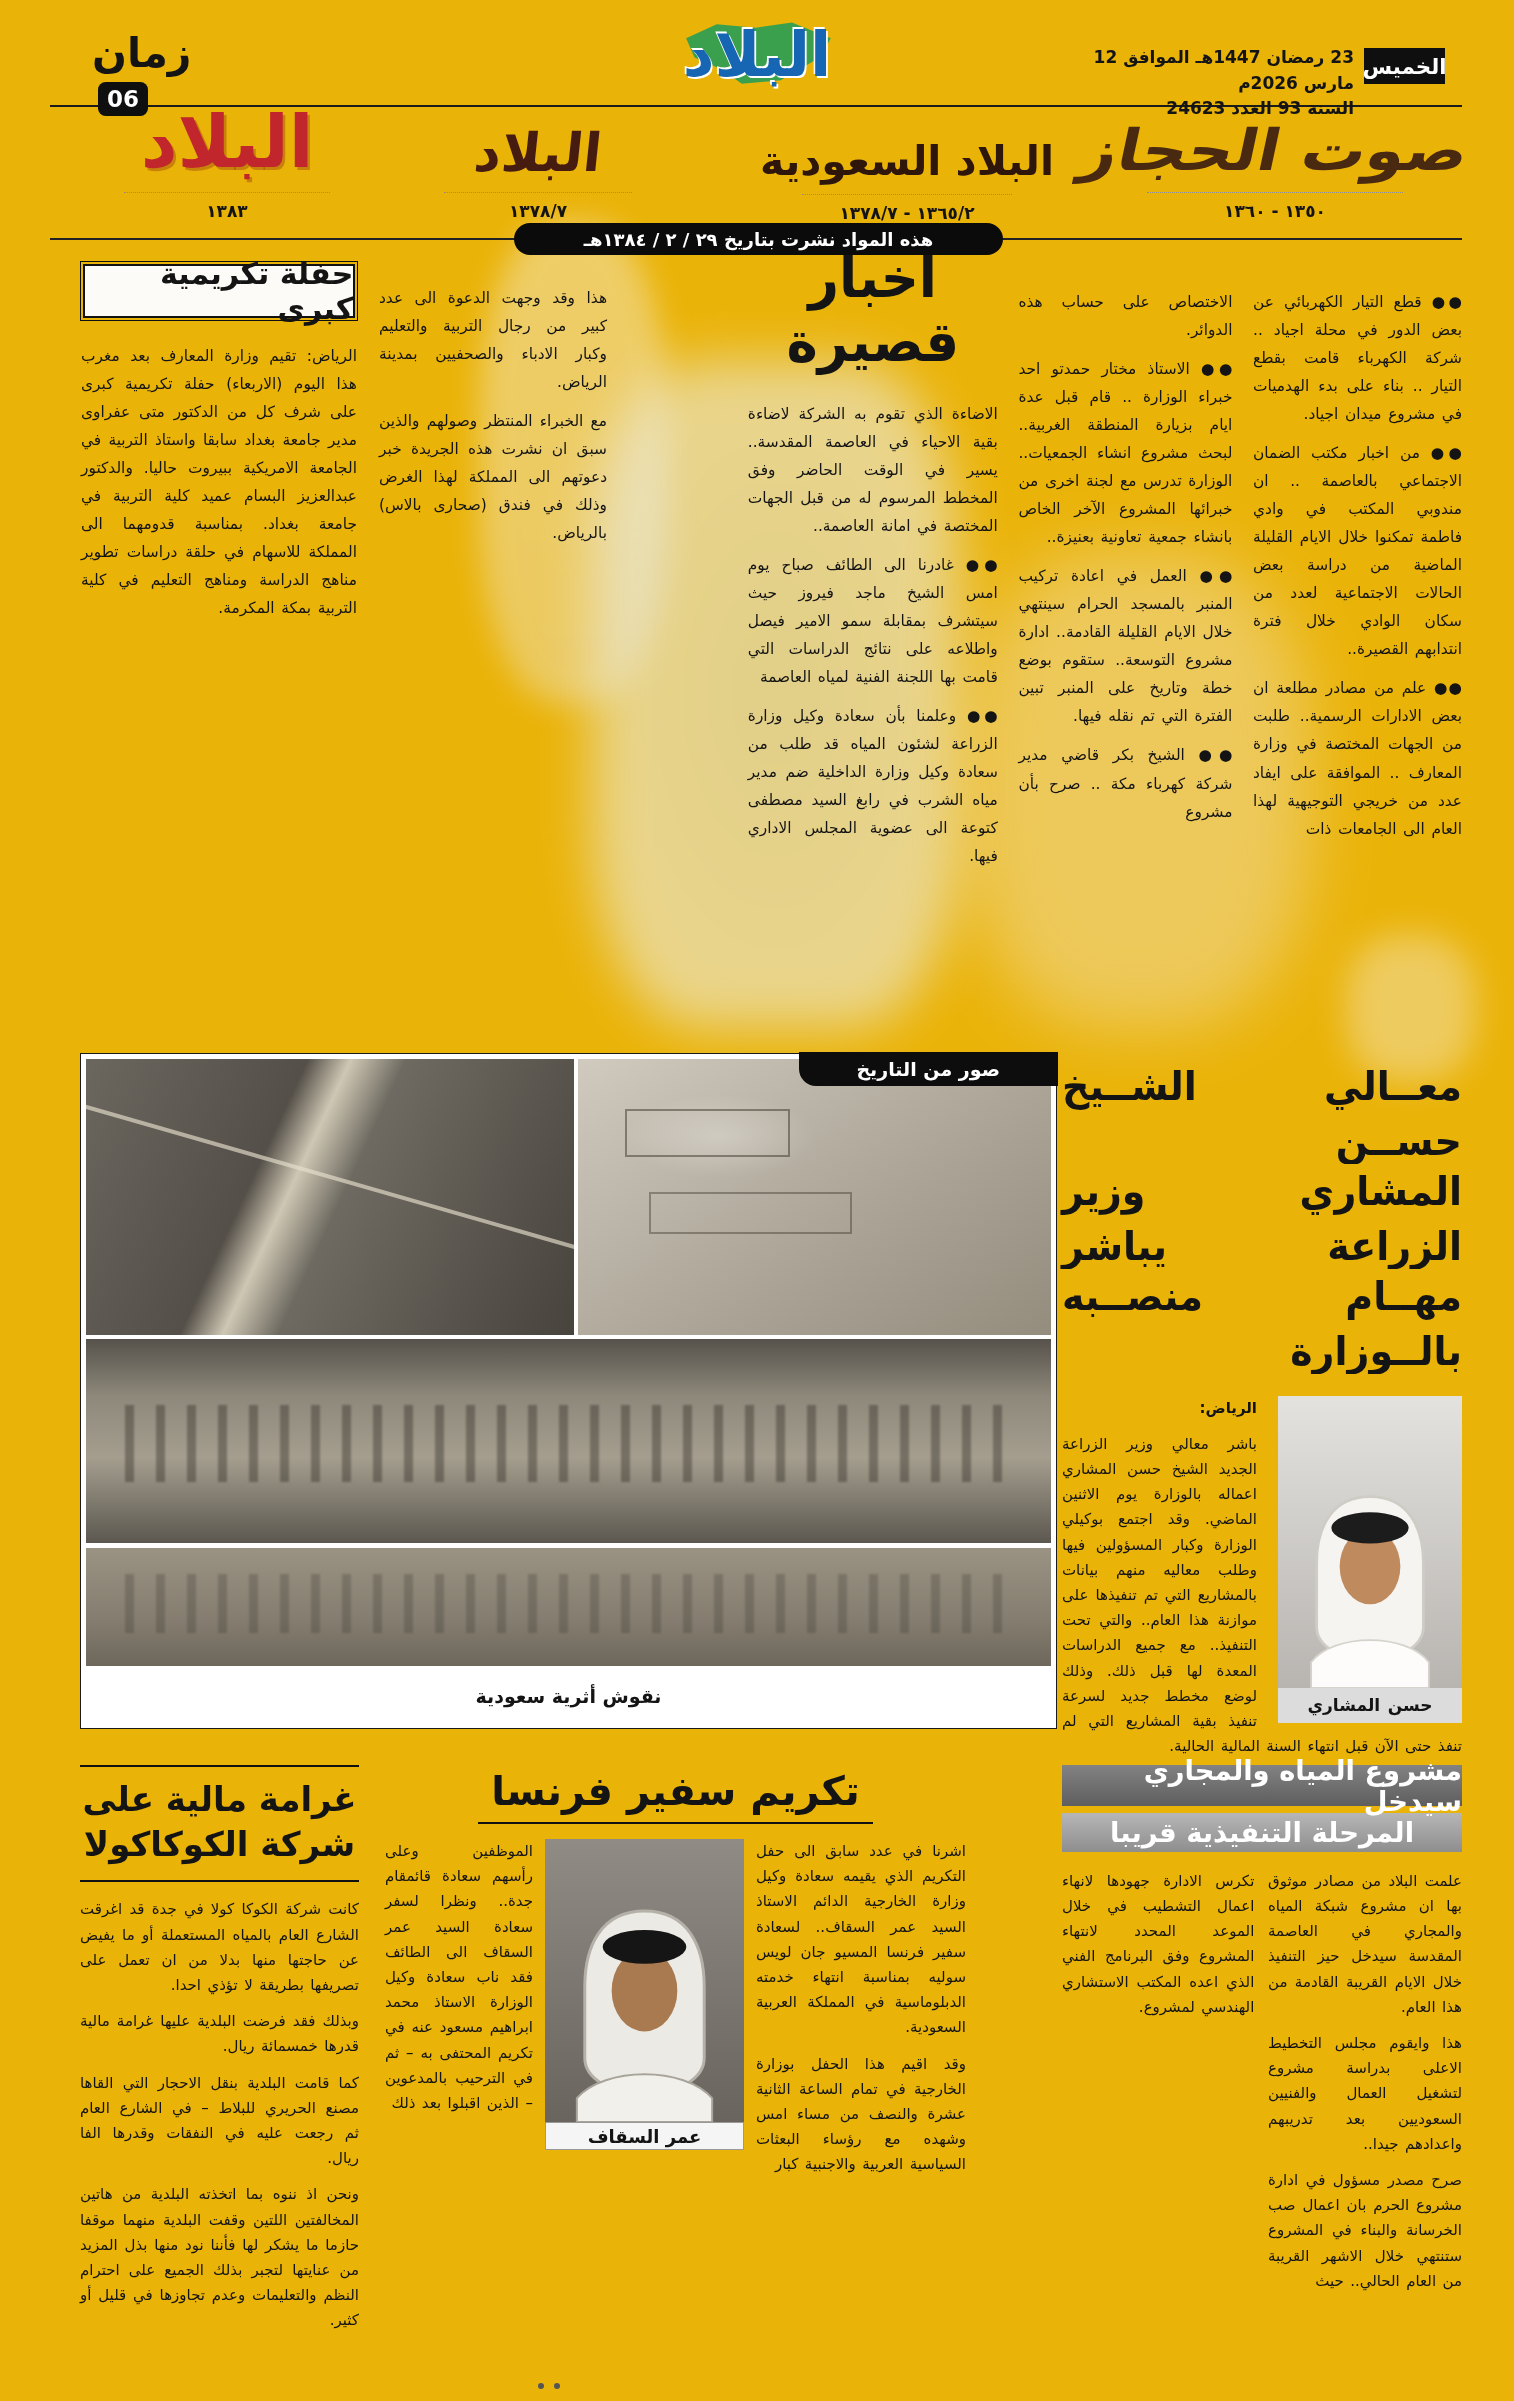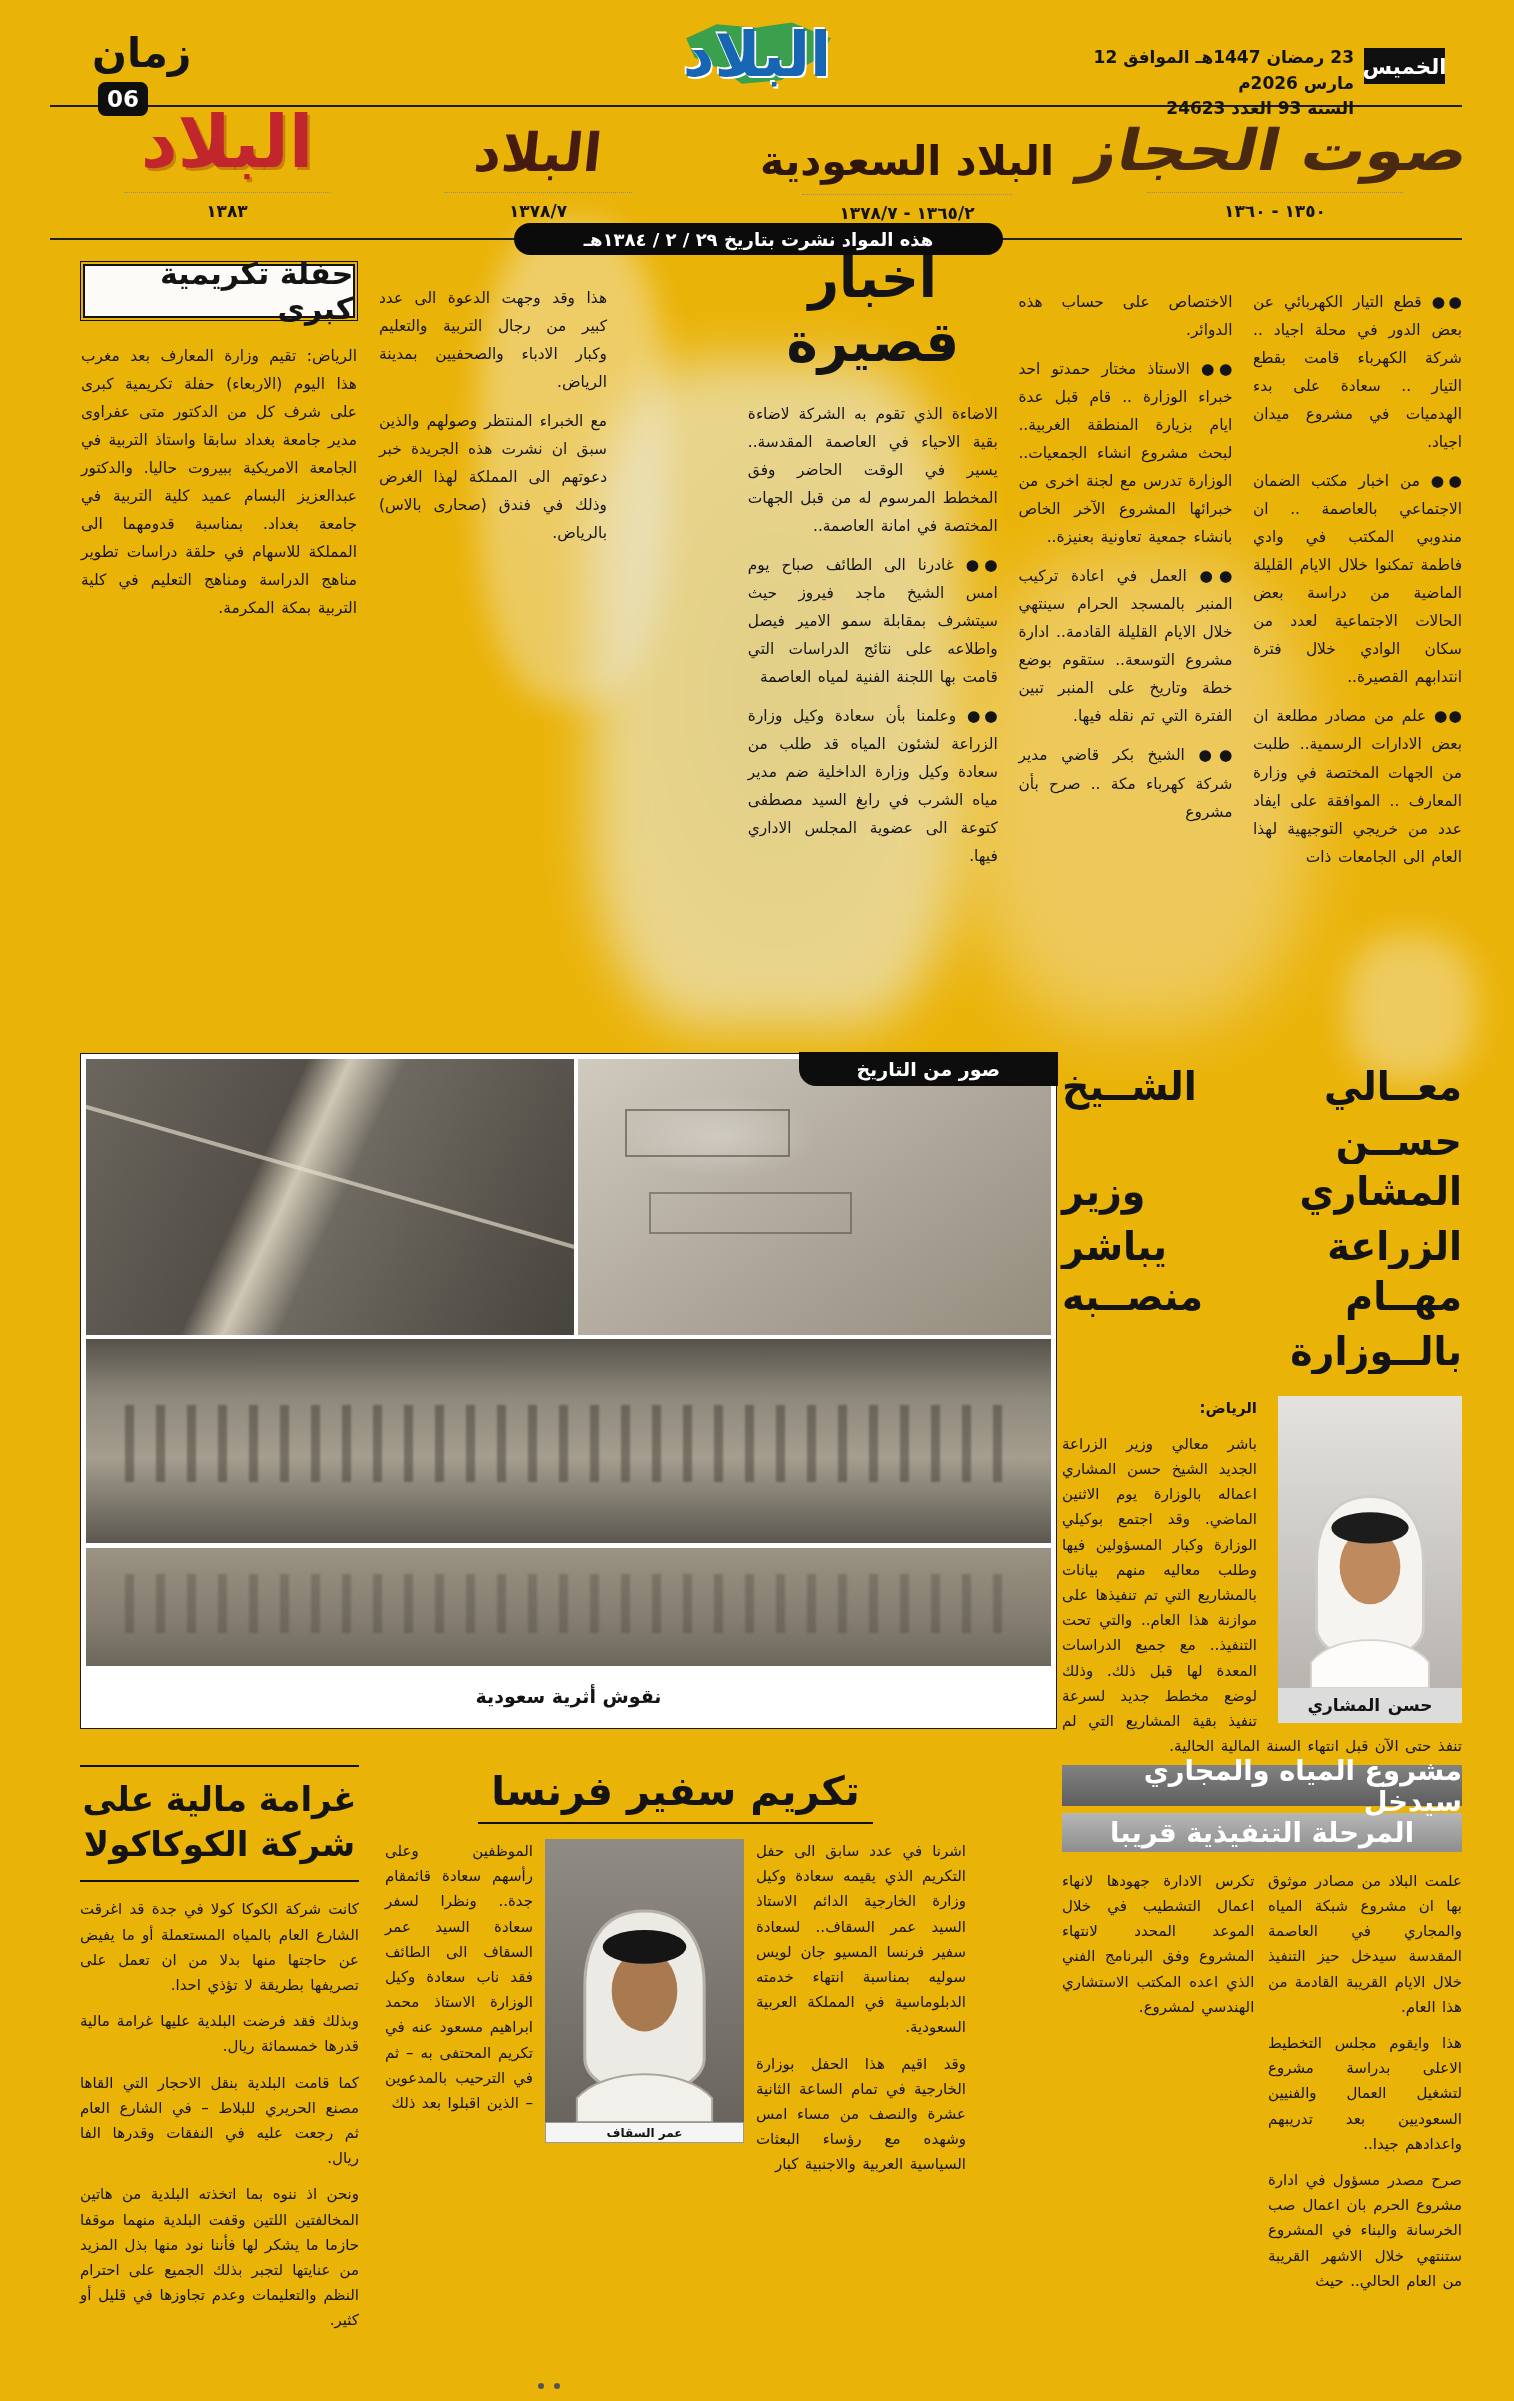--- a/index.html
+++ b/index.html
@@ -103,21 +103,21 @@
   .cola-body { margin-top:15.4px; }
 
   .france { position:absolute; left:386px; top:1768px; width:581px; direction:rtl; z-index:1; }
   .france-title { text-align:center; }
   .france-title span { display:inline-block; font-size:40px; font-weight:700; border-bottom:2.6px solid #111; padding:0 13.7px 7.7px; }
   .france-cols { display:flex; gap:12px; margin-top:15.4px; }
   .fr-col-r { width:210px; }
   .fr-col-m { width:199px; }
   .fr-col-l { flex:1; }
   .portrait2 { height:283px; background:linear-gradient(180deg,#908b84,#69655e); }
-  .fig-caption2 { background:#f5f5f5; border:0.9px solid #999; text-align:center; font-size:12px; font-weight:700; padding:2.6px 0; }
+  .fig-caption2 { background:#f5f5f5; border:0.9px solid #999; text-align:center; font-size:18px; font-weight:700; padding:2.6px 0; }
   .below-photo { margin-top:10.3px; }
 
   .water { position:absolute; left:1063px; top:1765px; width:400px; direction:rtl; z-index:1; }
   .water-bar { color:#fff; font-size:27.4px; font-weight:700; display:flex; align-items:center; justify-content:center; }
   .water-bar1 { height:41px; background:linear-gradient(180deg,#828282,#5e5e5e); }
   .water-bar2 { height:39px; margin-top:6.9px; background:linear-gradient(180deg,#b6b6b6,#8e8e8e); }
   .water-cols { display:flex; gap:13.7px; margin-top:17px; }
   .wt-col-r { width:194px; }
   .wt-col-l { flex:1; }
 
@@ -183,21 +183,21 @@
     <div class="hafla-col-a">
       <div class="hafla-box">حفلة تكريمية كبرى</div>
       <div class="bodytext top-col">
         <p>الرياض: تقيم وزارة المعارف بعد مغرب هذا اليوم (الاربعاء) حفلة تكريمية كبرى على شرف كل من الدكتور متى عفراوى مدير جامعة بغداد سابقا واستاذ التربية في الجامعة الامريكية ببيروت حاليا. والدكتور عبدالعزيز البسام عميد كلية التربية في جامعة بغداد. بمناسبة قدومهما الى المملكة للاسهام في حلقة دراسات تطوير مناهج الدراسة ومناهج التعليم في كلية التربية بمكة المكرمة.</p>
       </div>
     </div>
   </div>
 
   <div class="shortnews">
     <div class="sn-col-1 bodytext top-col">
-      <p>●● قطع التيار الكهربائي عن بعض الدور في محلة اجياد .. شركة الكهرباء قامت بقطع التيار .. سعادة على بدء الهدميات في مشروع ميدان اجياد.</p>
+      <p>●● قطع التيار الكهربائي عن بعض الدور في محلة اجياد .. شركة الكهرباء قامت بقطع التيار .. بناء على بدء الهدميات في مشروع ميدان اجياد.</p>
       <p>●● من اخبار مكتب الضمان الاجتماعي بالعاصمة .. ان مندوبي المكتب في وادي فاطمة تمكنوا خلال الايام القليلة الماضية من دراسة بعض الحالات الاجتماعية لعدد من سكان الوادي خلال فترة انتدابهم القصيرة..</p>
       <p>●● علم من مصادر مطلعة ان بعض الادارات الرسمية.. طلبت من الجهات المختصة في وزارة المعارف .. الموافقة على ايفاد عدد من خريجي التوجيهية لهذا العام الى الجامعات ذات</p>
     </div>
     <div class="sn-col-2 bodytext top-col">
       <p>الاختصاص على حساب هذه الدوائر.</p>
       <p>●● الاستاذ مختار حمدتو احد خبراء الوزارة .. قام قبل عدة ايام بزيارة المنطقة الغربية.. لبحث مشروع انشاء الجمعيات.. الوزارة تدرس مع لجنة اخرى من خبرائها المشروع الآخر الخاص بانشاء جمعية تعاونية بعنيزة..</p>
       <p>●● العمل في اعادة تركيب المنبر بالمسجد الحرام سينتهي خلال الايام القليلة القادمة.. ادارة مشروع التوسعة.. ستقوم بوضع خطة وتاريخ على المنبر تبين الفترة التي تم نقله فيها.</p>
       <p>●● الشيخ بكر قاضي مدير شركة كهرباء مكة .. صرح بأن مشروع</p>
     </div>
     <div class="sn-col-3">

